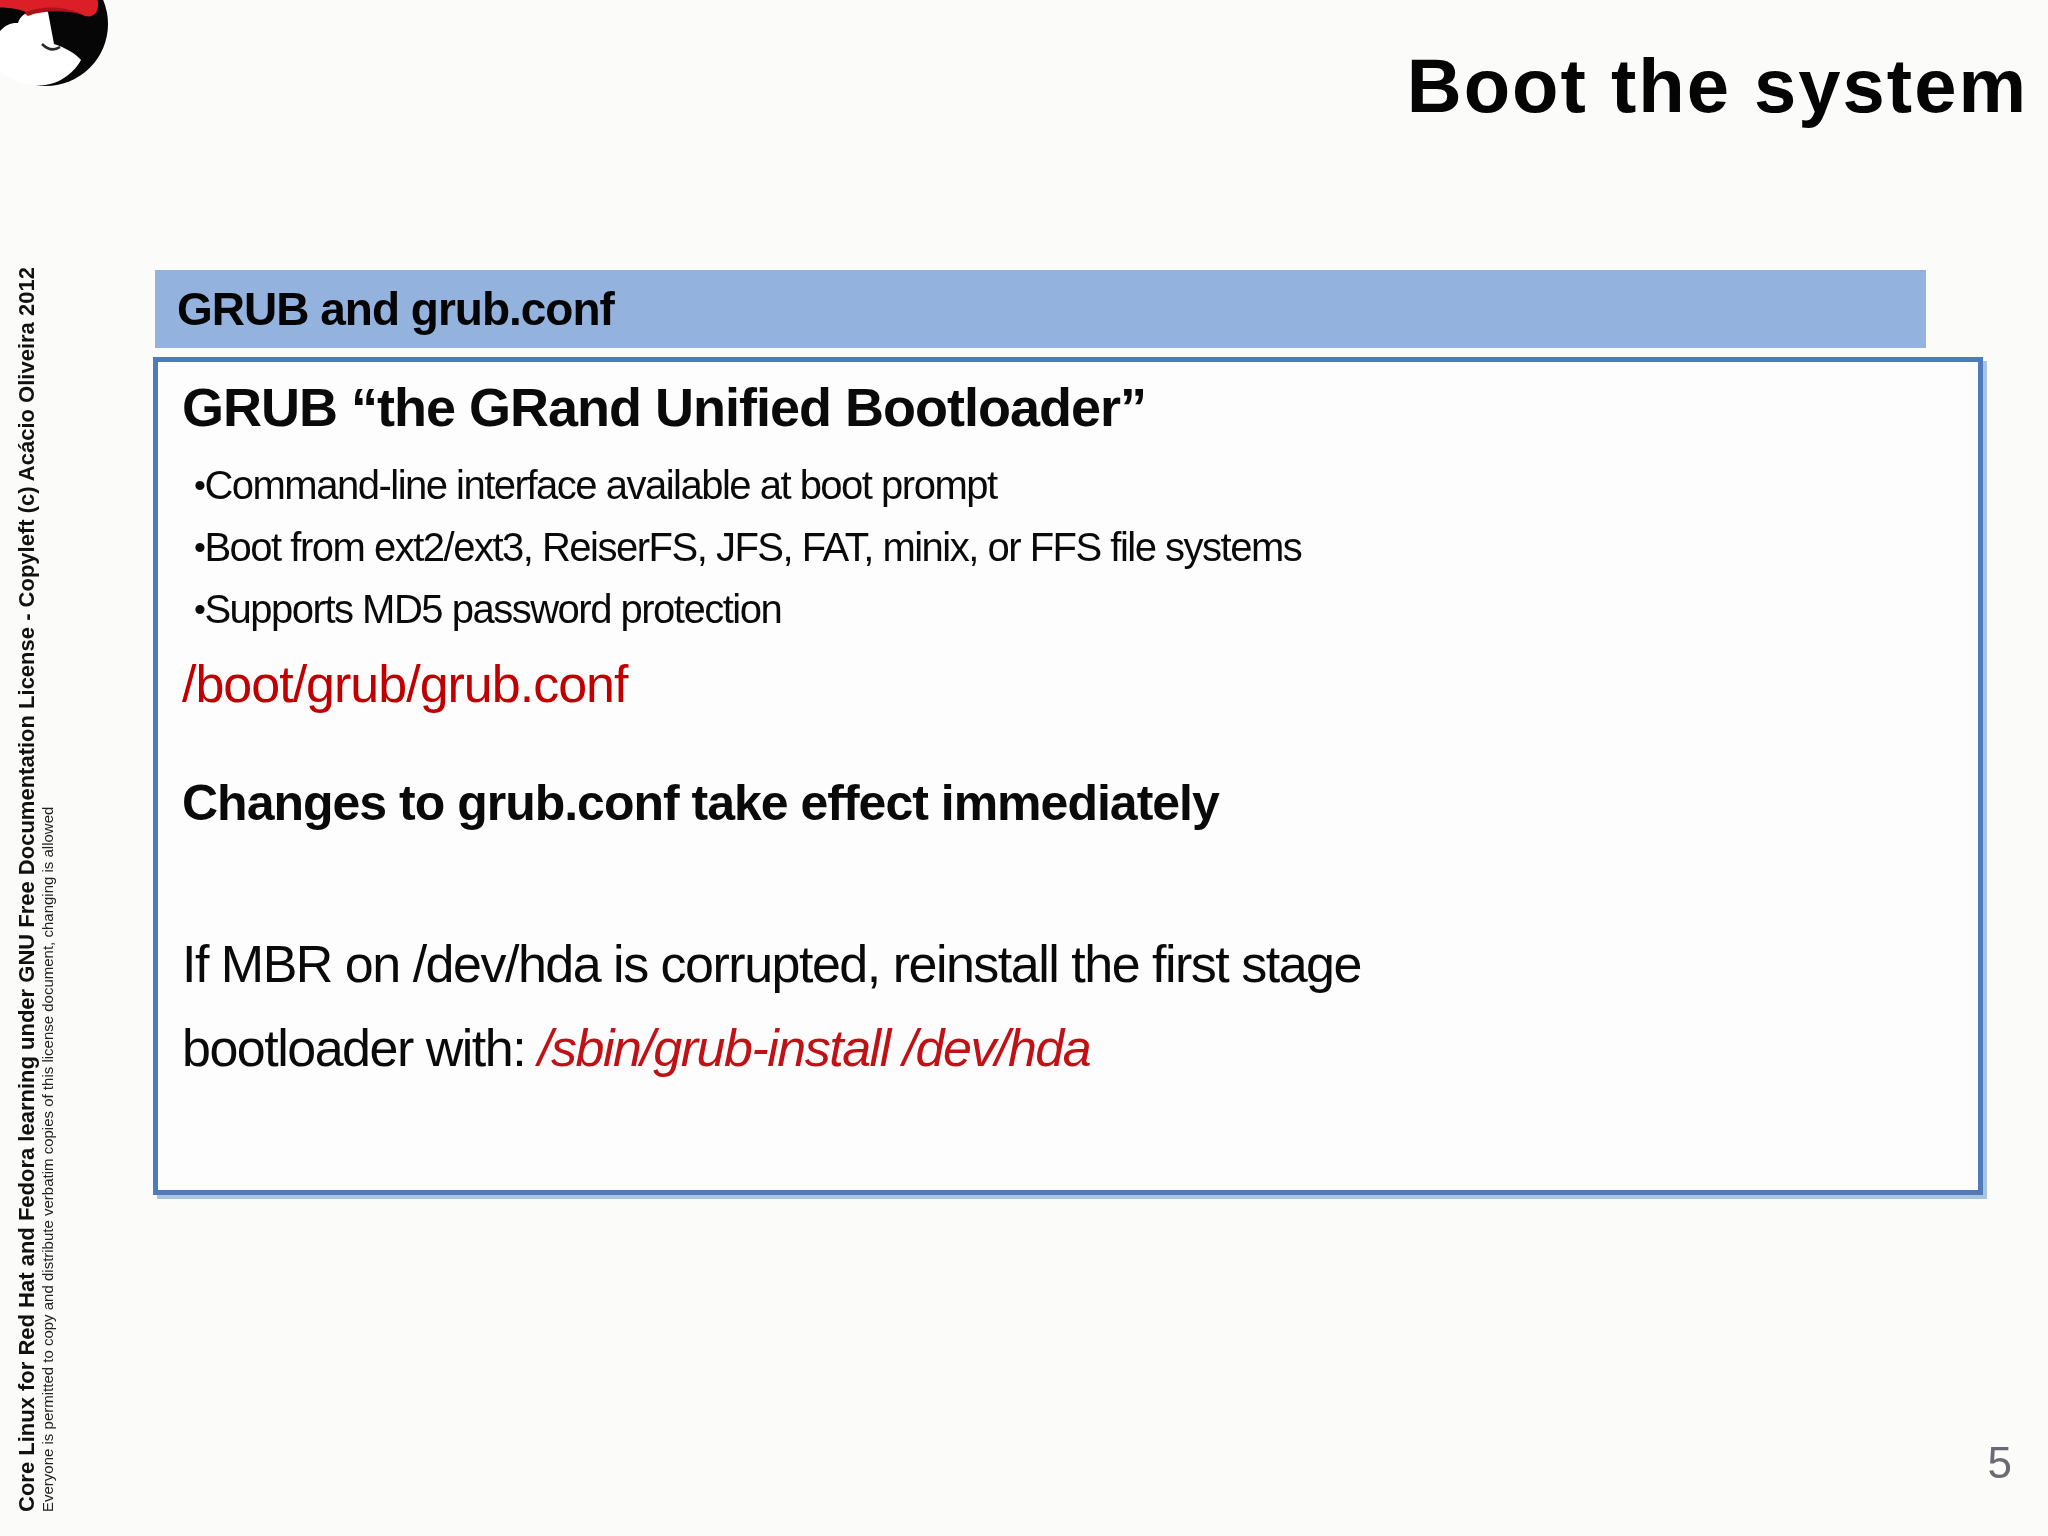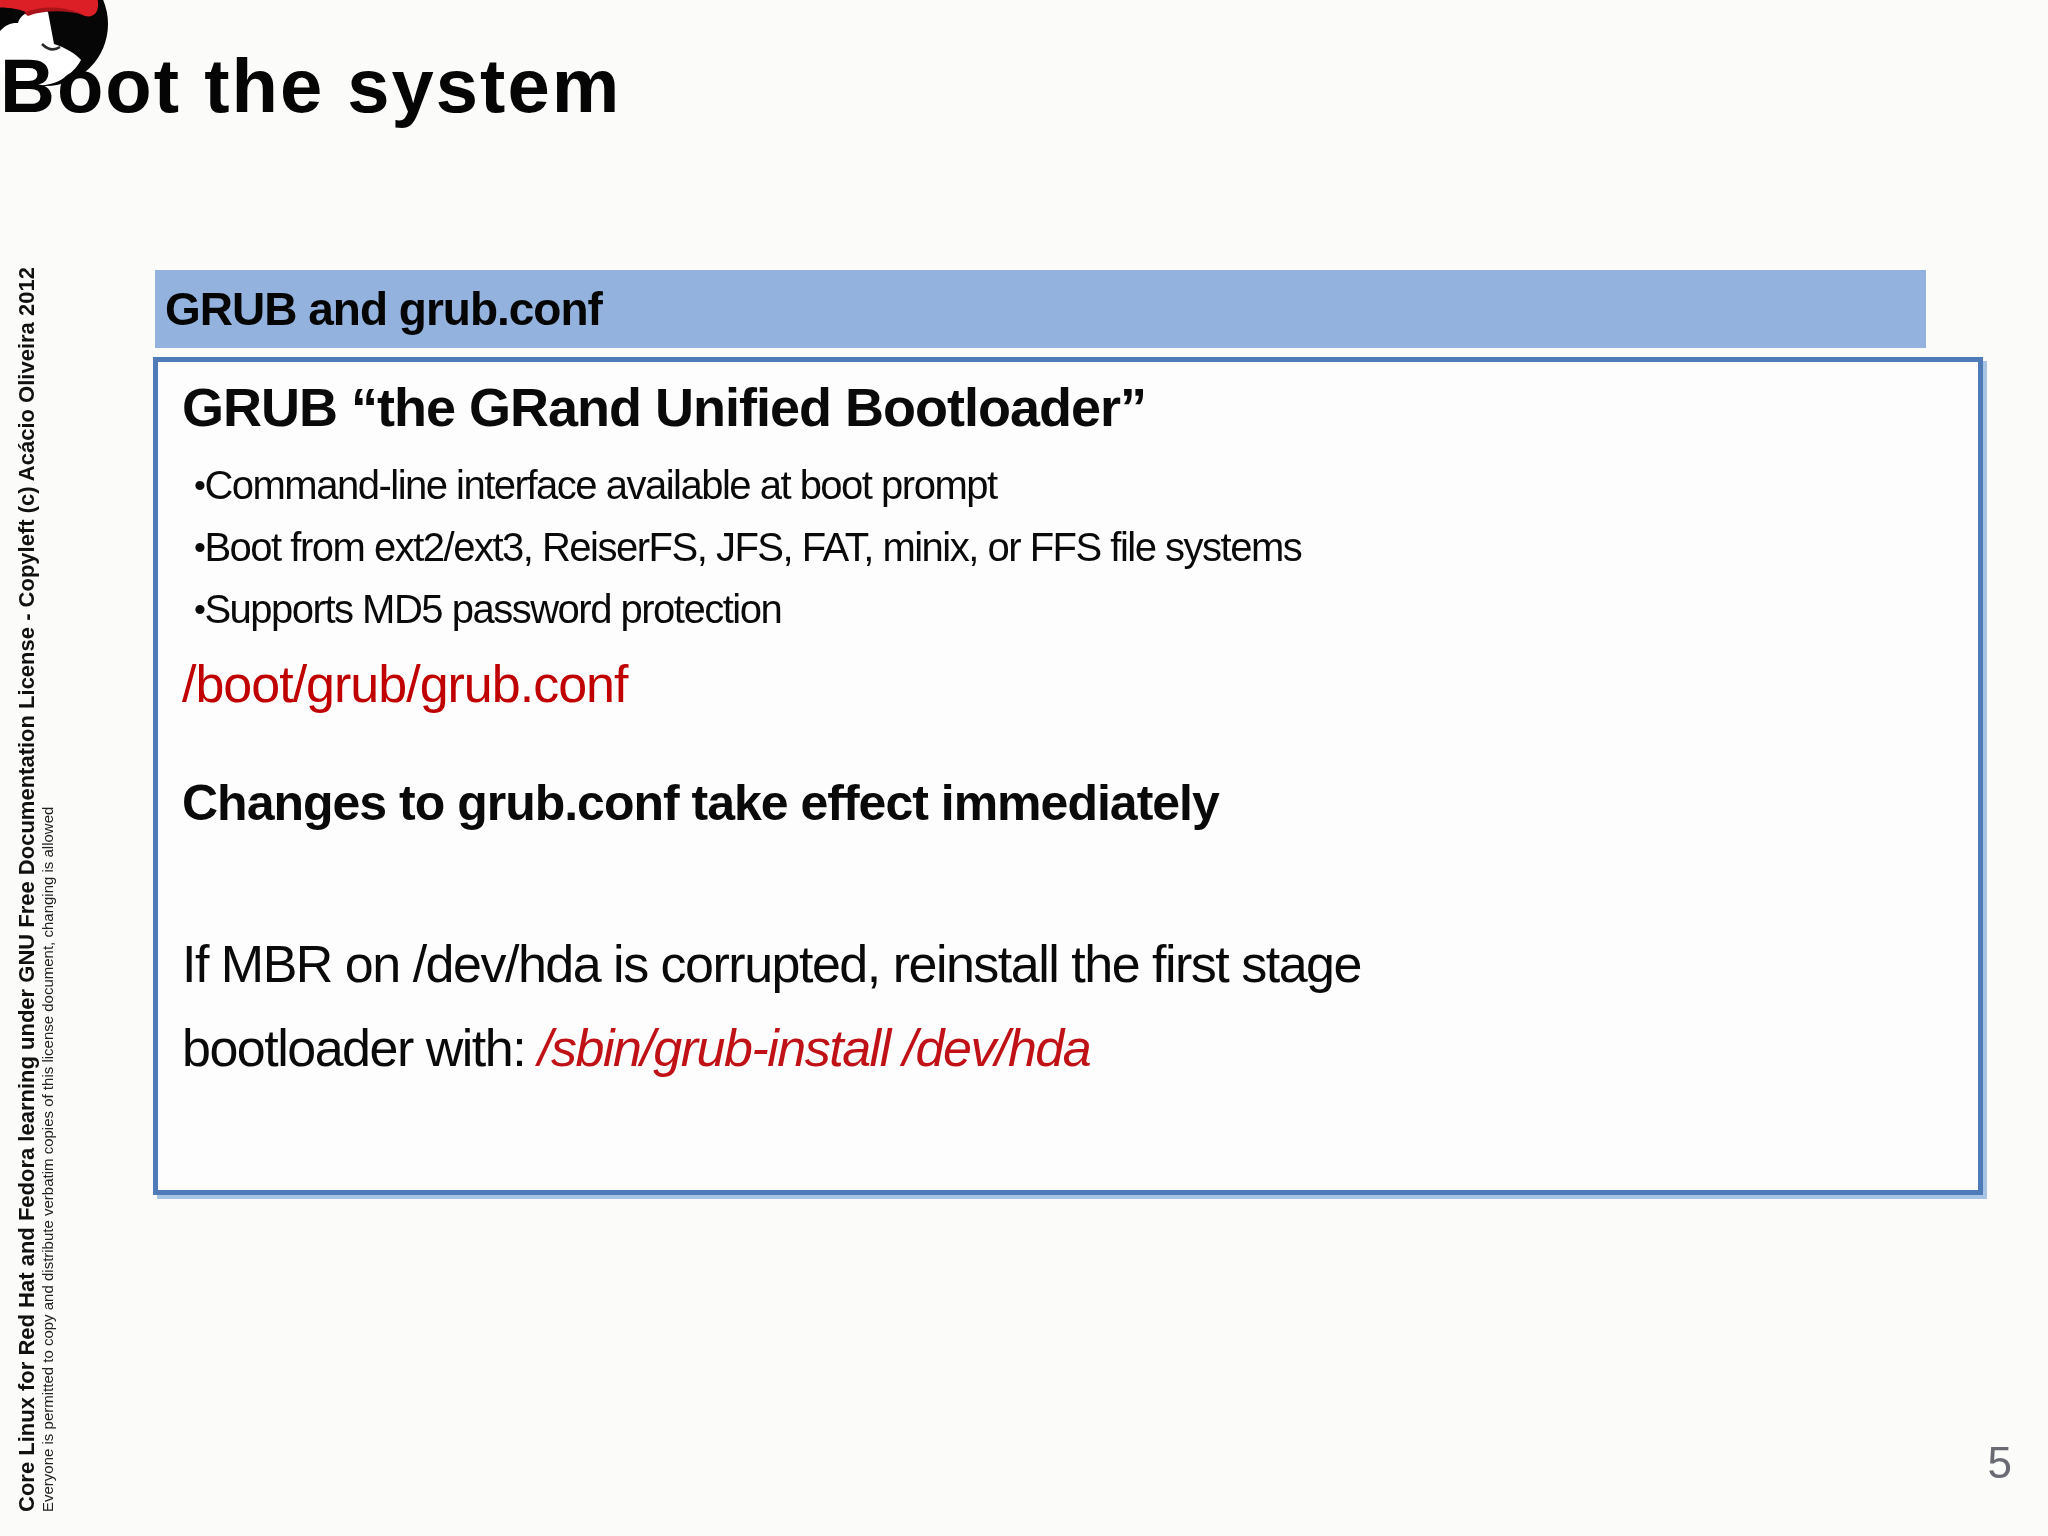--- a/index.html
+++ b/index.html
@@ -5,37 +5,37 @@
   html,body{margin:0;padding:0;background:#e8e8e8;}
   .slide{
     position:relative;width:2048px;height:1536px;margin:0 auto;
     background:#fbfbfa;overflow:hidden;
     font-family:"Liberation Sans",sans-serif;color:#0a0a0a;
   }
   
   .logo{position:absolute;left:-16px;top:-34px;width:132px;height:132px;}
   
   .slide-title{
-    position:absolute;left:0;top:44px;width:2020px;text-align:left;
+    position:absolute;left:8px;top:44px;width:2020px;text-align:right;
     font-size:76px;font-weight:bold;letter-spacing:2px;line-height:84px;color:#050505;
   }
   
   .v-credit{
     position:absolute;left:14px;top:1512px;width:920px;
     transform:rotate(-90deg);transform-origin:0 0;
   }
   .v-credit .l1{font-size:22px;font-weight:bold;line-height:25px;white-space:nowrap;color:#111;}
   .v-credit .l2{font-size:15px;line-height:18px;white-space:nowrap;color:#222;}
   
   .panel-header{
     position:absolute;left:155px;top:270px;width:1771px;height:78px;
     background:#93b2de;display:flex;align-items:center;
     font-size:46px;font-weight:bold;color:#050505;
   }
-  .panel-header .ph-label{padding-left:10px;letter-spacing:-1px;}
+  .panel-header .ph-label{padding-left:22px;letter-spacing:-1px;}
   
   .panel-box{
     position:absolute;left:153px;top:357px;width:1766px;height:816px;
     background:#fdfdfd;border:5px solid #4f7cb8;
     box-shadow:4px 4px 0 0 #a9c3e2;
     padding:12px 30px 0 24px;box-sizing:content-box;
   }
   .box-heading{font-size:54px;font-weight:bold;letter-spacing:-1px;line-height:66px;margin:0 0 14px 0;}
   .bullets{list-style:none;margin:12px;padding:0;}
   .bullets li{font-size:40px;letter-spacing:-1.5px;line-height:62px;white-space:nowrap;}

